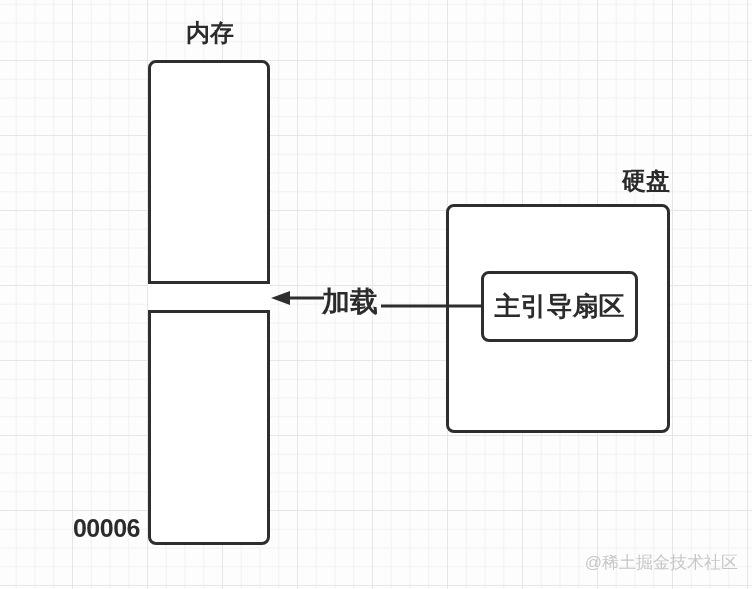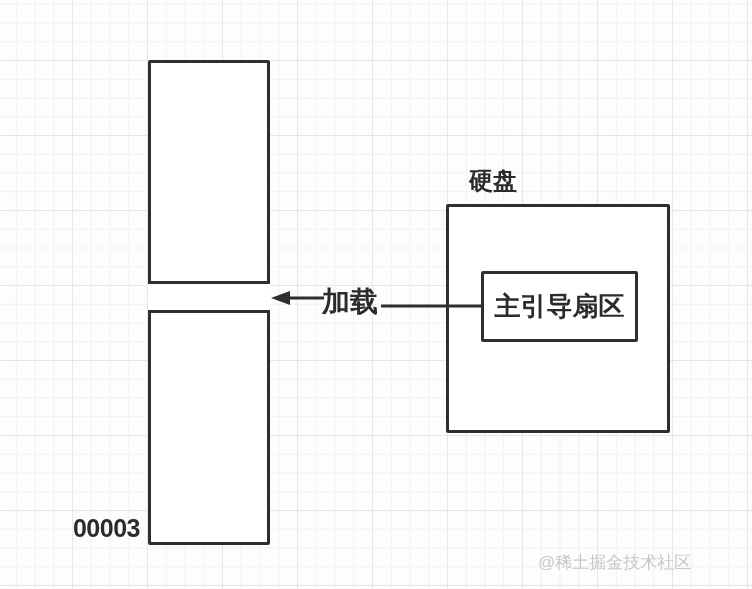--- a/index.html
+++ b/index.html
@@ -35,74 +35,75 @@
     font-weight: bold;
     white-space: nowrap;
     line-height: 1.1;
   }
   .title { font-size: 24px; }
   .addr  { font-size: 25px; letter-spacing: -0.5px; }
   .box {
     position: absolute;
     background: #ffffff;
     border: 3px solid var(--stroke);
-    border-radius: 2px;
+    border-radius: 8px;
   }
   .memory-title { left: 150px; top: 20px; width: 120px; text-align: center; }
   .memory-column { left: 148px; top: 60px; width: 122px; height: 485px; }
   .memory-band {
     position: absolute;
     left: 148px; top: 281px;
     width: 122px; height: 32px;
     border-top: 3px solid var(--stroke);
     border-bottom: 3px solid var(--stroke);
     background: #ffffff;
   }
   .addr-top    { left: 30px; top: 58px;  width: 110px; text-align: right; }
   .addr-mid    { left: 33px; top: 284px; width: 110px; text-align: right; }
   .addr-bottom { left: 30px; top: 515px; width: 110px; text-align: right; }
 
-  .disk-title { left: 447px; top: 168px; width: 223px; text-align: left; padding-left: 22px; }
+  .disk-title { left: 447px; top: 168px; width: 223px; text-align: right; padding-left: 22px; }
   .disk-box   { left: 446px; top: 204px; width: 224px; height: 229px; }
   .boot-sector-box {
     left: 481px; top: 271px; width: 157px; height: 71px;
     display: flex; align-items: center; justify-content: center;
   }
   .boot-sector-label {
     position: static;
     font-size: 26px;
   }
 
   .arrow-svg { position: absolute; left: 258px; top: 280px; width: 240px; height: 40px; }
   .arrow-svg .stroke { stroke: var(--stroke); stroke-width: 3; fill: none; }
   .arrow-svg .fill   { fill: var(--stroke); stroke: none; }
   .arrow-label { left: 322px; top: 287px; font-size: 28px; }
 
   .watermark {
     position: absolute;
     left: 538px; top: 551px; width: 200px;
-    text-align: left;
+    text-align: right;
     font-size: 17px;
     color: var(--watermark);
     white-space: nowrap;
   }
 </style>
 </head>
 <body>
 
 <div class="canvas">
 
+  <div class="label title memory-title">内存</div>
 
   <div class="box memory-column"></div>
 
   <div class="memory-band"></div>
 
 
 
-  <div class="label addr addr-bottom">00003</div>
+  <div class="label addr addr-bottom">00006</div>
 
   <div class="label title disk-title">硬盘</div>
 
   <div class="box disk-box"></div>
 
   <svg class="arrow-svg" viewBox="0 0 240 40" aria-hidden="true">
     <polygon class="fill" points="13,18 32,11 32,25"></polygon>
     <line class="stroke" x1="30" y1="18" x2="66" y2="18"></line>
     <line class="stroke" x1="123" y1="26" x2="228" y2="26"></line>
   </svg>

